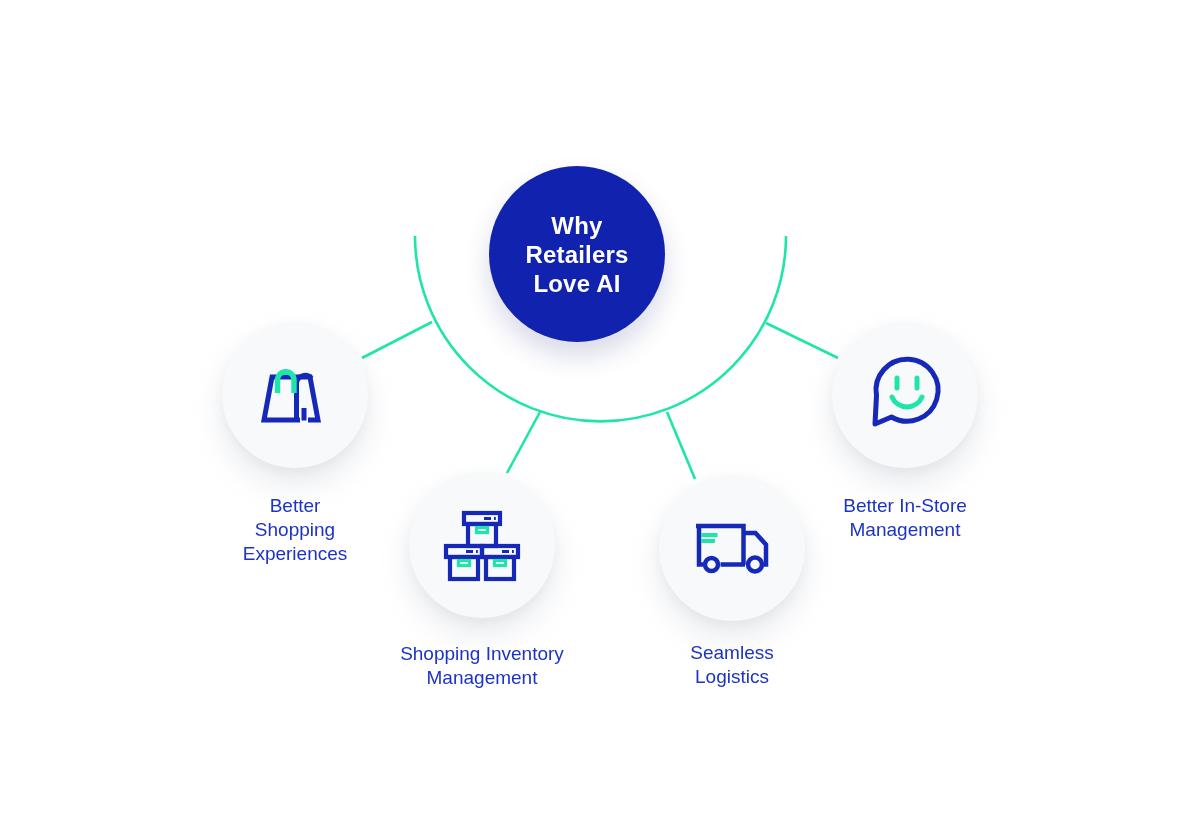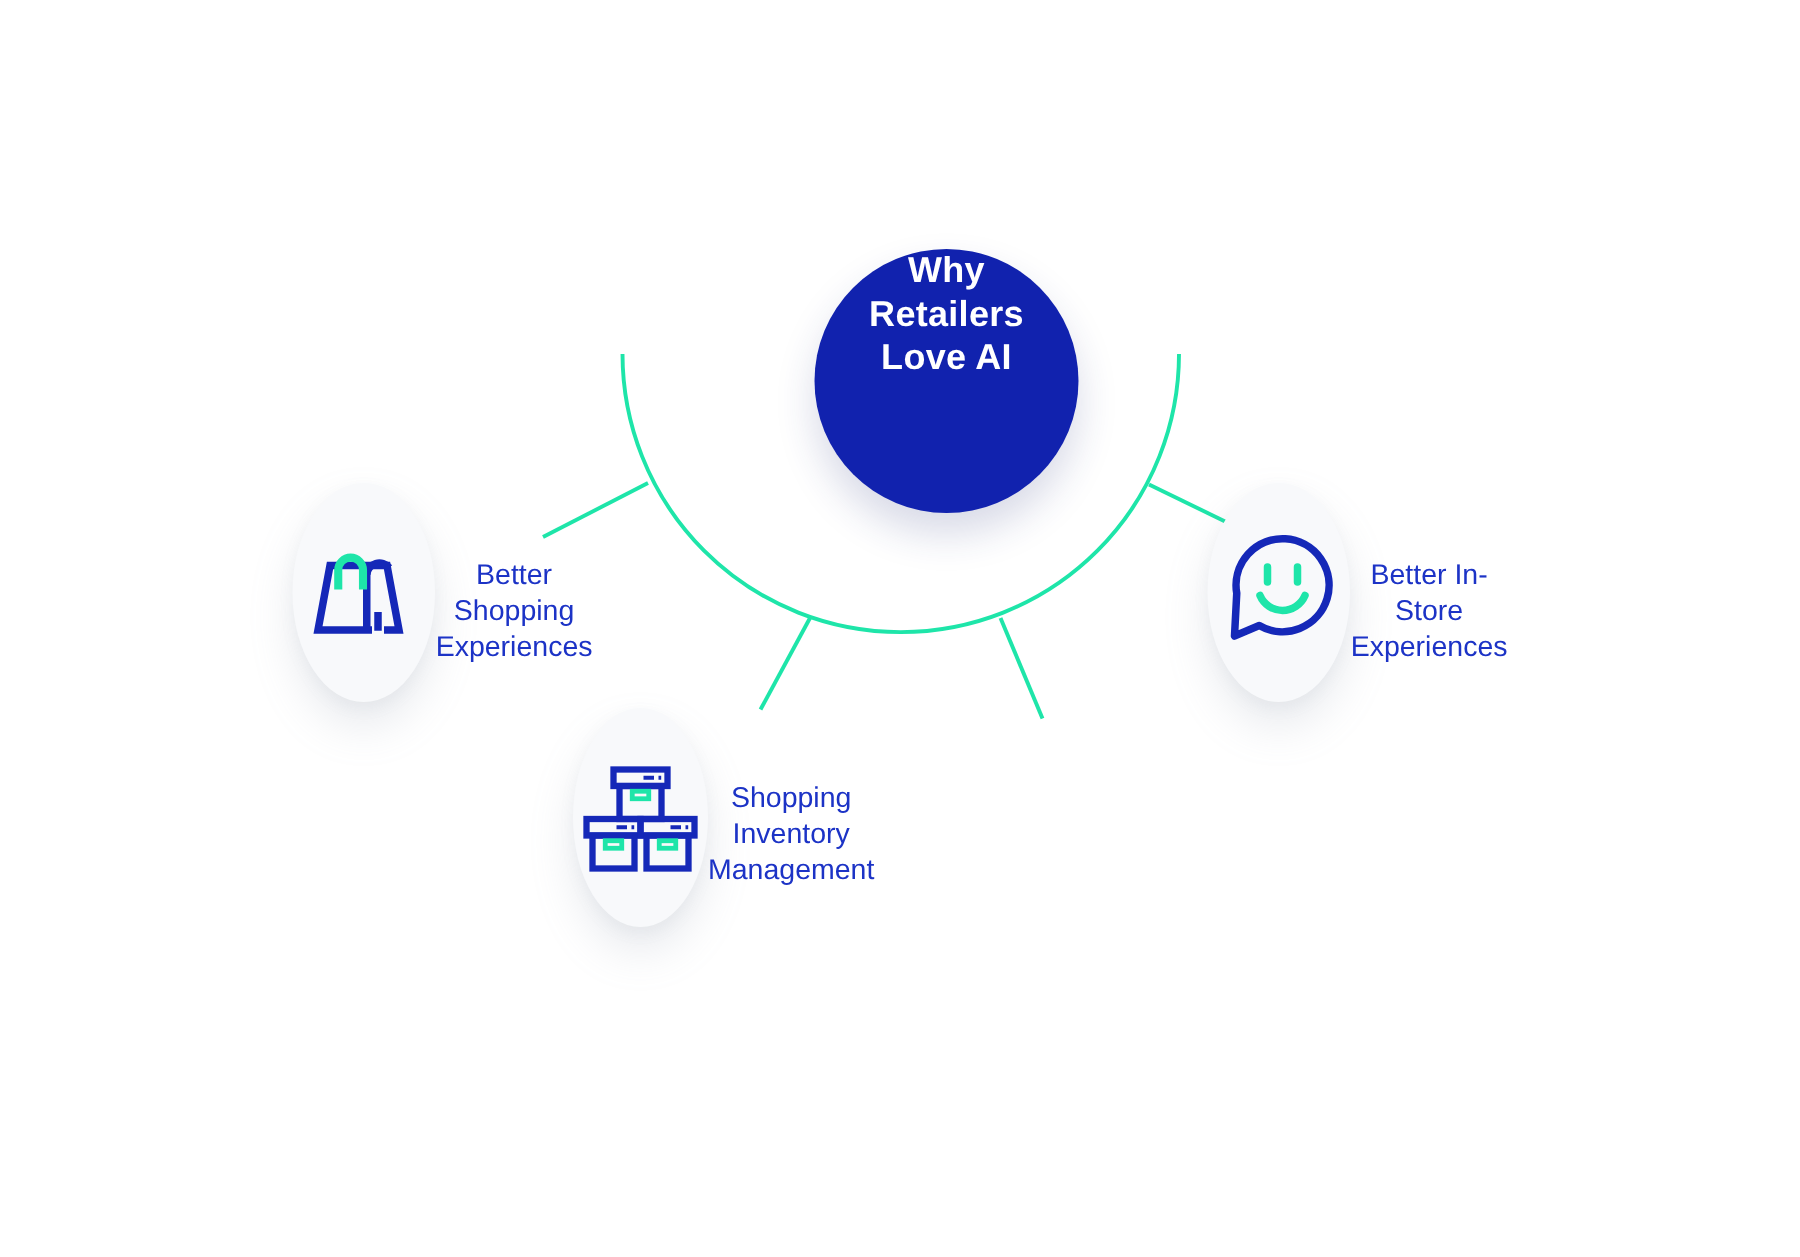--- a/index.html
+++ b/index.html
@@ -33,36 +33,36 @@
   .logo svg{display:block;}
   .logo .mark-path{stroke:var(--logo-gray);stroke-width:2.6;fill:none;}
   .brand-name{
     color:var(--logo-gray);
     font-size:17px;letter-spacing:3.4px;font-weight:400;
     transform:translateY(1px);
   }
 
   
   .hub{
-    position:absolute;left:543px;top:166px;
+    position:absolute;left:489px;top:166px;
     width:176px;height:176px;border-radius:50%;
     background:var(--hub-blue);
-    display:flex;align-items:flex-start;justify-content:center;
+    display:flex;align-items:center;justify-content:center;
     box-shadow:0 14px 26px rgba(40,50,120,0.18);
   }
   .hub-title{
     color:var(--hub-text);
     font-size:24px;line-height:29px;font-weight:600;
     text-align:center;white-space:pre-line;letter-spacing:0.2px;
   }
 
   
   .node{
     position:absolute;width:200px;
-    display:flex;flex-direction:row;align-items:center;
+    display:flex;flex-direction:column;align-items:center;
   }
   .bubble{
     width:146px;height:146px;border-radius:50%;
     background:var(--node-bg);
     display:flex;align-items:center;justify-content:center;
     box-shadow:0 16px 30px rgba(140,150,170,0.20),0 4px 10px rgba(140,150,170,0.08);
   }
   .bubble svg{display:block;}
   .node-label{
     margin-top:24px;
@@ -136,27 +136,43 @@
         <rect class="i-blue" stroke-width="4.2" x="45" y="46" width="36" height="11"></rect>
         <rect class="i-blue" stroke-width="4.2" x="49" y="57" width="28" height="22"></rect>
         <rect class="i-green" stroke-width="3.2" x="57.5" y="60.5" width="11" height="5"></rect>
         <path class="i-blue" stroke-width="2.8" d="M65 51.5 H72 M75 51.5 H76.8"></path>
       </svg>
     </div>
     <div class="node-label">Shopping Inventory
 Management</div>
   </div>
 
+  <div class="node node-logistics">
+    <div class="bubble">
+      <svg width="90" height="90" viewBox="0 0 90 90">
+        <path class="i-blue" stroke-width="4.5" d="M9 23 H56.5 V61.5"></path>
+        <path class="i-blue" stroke-width="4.5" d="M12 23 V61.5 H16"></path>
+        <path class="i-blue" stroke-width="4.5" d="M33.5 61.5 H58"></path>
+        <path class="i-blue" stroke-width="4.5" d="M56.5 30 H68.5 L79 41.5 V61.5 H77"></path>
+        <circle class="i-blue" stroke-width="4.5" cx="24.5" cy="61.5" r="6.5"></circle>
+        <circle class="i-blue" stroke-width="4.5" cx="68" cy="61.5" r="7"></circle>
+        <path class="i-green" stroke-width="4" d="M14 32 H30.5"></path>
+        <path class="i-green" stroke-width="4" d="M14 38 H28"></path>
+      </svg>
+    </div>
+    <div class="node-label">Seamless
+Logistics</div>
+  </div>
 
   <div class="node node-instore">
     <div class="bubble">
       <svg width="90" height="90" viewBox="0 0 90 90">
         <path class="i-blue" stroke-width="5" stroke-linejoin="round" d="M15 74 L16.5 45.5 A31 31 0 1 1 31.5 67 Z"></path>
         <path class="i-green" stroke-width="5" stroke-linecap="round" d="M37 28 V38"></path>
         <path class="i-green" stroke-width="5" stroke-linecap="round" d="M57 28 V38"></path>
         <path class="i-green" stroke-width="5" stroke-linecap="round" d="M32 47 A16.3 16.3 0 0 0 62 47"></path>
       </svg>
     </div>
     <div class="node-label">Better In-Store
-Experiences</div>
+Management</div>
   </div>
 
 </div>
 
 </body></html>

